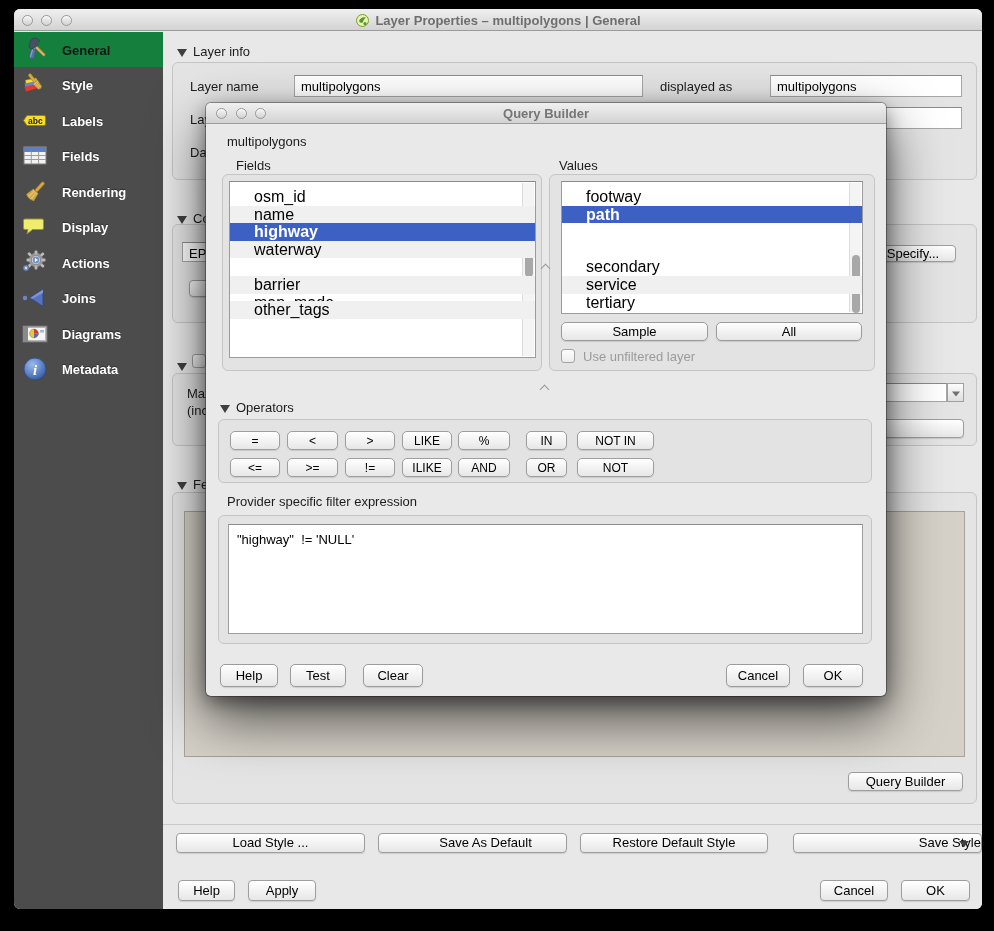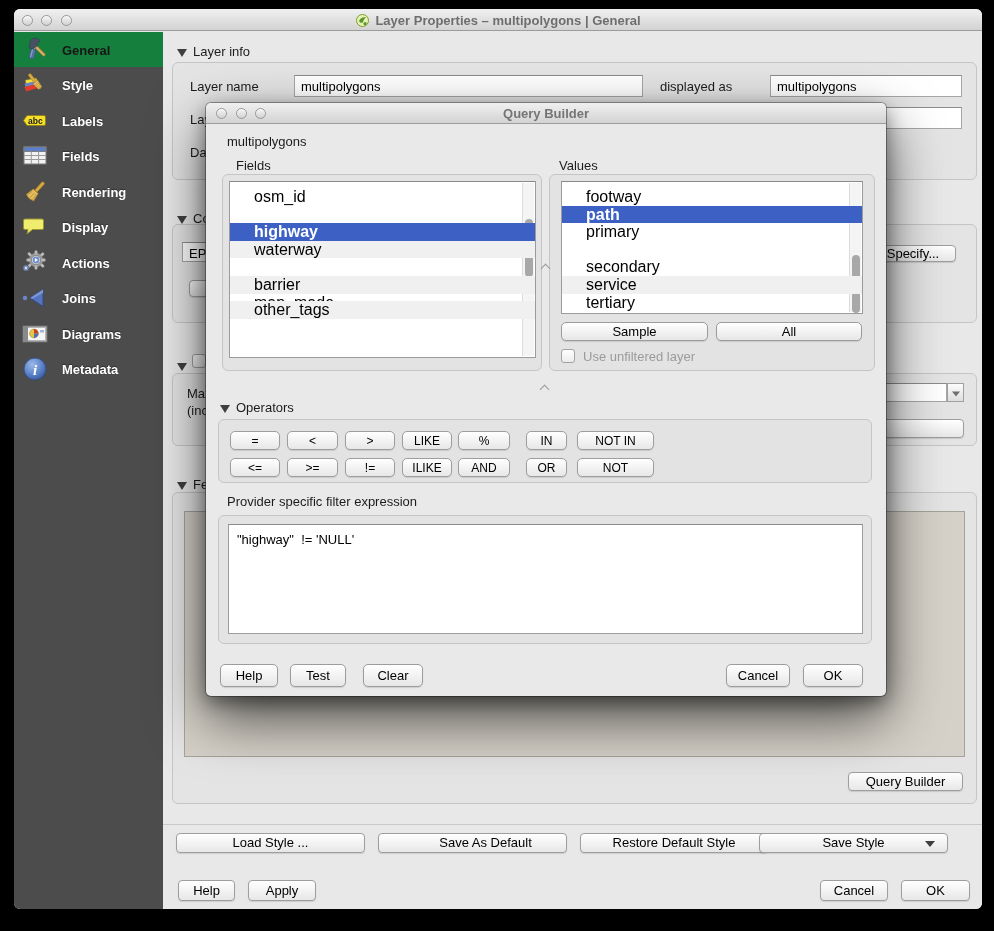--- a/index.html
+++ b/index.html
@@ -262,21 +262,21 @@
       <div class="gbox" style="left:9px; top:460px; width:805px; height:312px;"></div>
       <div class="beige-area" style="left:21px; top:479px; width:781px; height:246px;"></div>
       <div class="pushbtn" style="left:685px; top:740px; width:115px; height:19px; line-height:18px;">Query Builder</div>
 
       <div class="hline" style="left:0; top:792px; width:819px;"></div>
 
       <div id="style-btn-row">
           <div class="pushbtn" style="left: 13px; top: 801px; width: 189px; height: 20px; line-height: 18px;">Load Style ...</div>
           <div class="pushbtn" style="left: 215px; top: 801px; width: 189px; height: 20px; line-height: 18px; padding-left: 26px;">Save As Default</div>
           <div class="pushbtn" style="left: 417px; top: 801px; width: 188px; height: 20px; line-height: 18px;">Restore Default Style</div>
-          <div class="pushbtn" style="left: 596px; top: 801px; width: 189px; height: 20px; line-height: 18px;">Save Style<span style="position: absolute; right: 12px; top: 7px; width: 0px; height: 0px; border-left: 5px solid transparent; border-right: 5px solid transparent; border-top: 6px solid rgb(63, 63, 63);"></span></div>
+          <div class="pushbtn" style="left: 630px; top: 801px; width: 189px; height: 20px; line-height: 18px; text-align: right;">Save Style<span style="position: absolute; right: 12px; top: 7px; width: 0px; height: 0px; border-left: 5px solid transparent; border-right: 5px solid transparent; border-top: 6px solid rgb(63, 63, 63);"></span></div>
         </div>
 
       <div class="pushbtn" style="left:15px; top:848px; width:57px; height:21px; line-height:19px;">Help</div>
       <div class="pushbtn" style="left:85px; top:848px; width:68px; height:21px; line-height:19px;">Apply</div>
       <div class="pushbtn" style="left:657px; top:848px; width:68px; height:21px; line-height:19px;">Cancel</div>
       <div class="pushbtn" style="left:738px; top:848px; width:69px; height:21px; line-height:19px;">OK</div>
     </div>
   </div>
 
   <div id="dialog">
@@ -293,33 +293,33 @@
     <div class="flabel" style="left:353px; top:55px;">Values</div>
 
     <div class="gbox" style="left:16px; top:71px; width:320px; height:197px; background:#e3e3e3;"></div>
     <div class="gbox" style="left:343px; top:71px; width:326px; height:197px; background:#e3e3e3;"></div>
 
     <div class="list" style="left:23px; top:78px; width:307px; height:177px;" id="fields-list">
       <div class="vscroll">
           <div class="thumb" style="top:36px; height:58px;"></div>
         </div>
     <div class="lrow" style="top: 6px;">osm_id</div>
+        <div class="lrow alt" style="top: 23.6px;">name</div>
         <div class="lrow selected" style="top: 41.2px;">highway</div>
         <div class="lrow alt" style="top: 58.8px;">waterway</div>
         <div class="lrow alt" style="top: 94px;">barrier</div>
         <div class="lrow" style="top: 111.6px;">man_made</div>
         <div class="lrow alt" style="top: 119px;">other_tags</div>
       </div>
     <div class="list" style="left:355px; top:78px; width:302px; height:133px;" id="values-list">
       <div class="vscroll">
           <div class="thumb" style="top:72px; height:58px;"></div>
         </div>
     <div class="lrow" style="top: 6px;">footway</div>
         <div class="lrow alt selected" style="top: 23.6px;">path</div>
-        <div class="lrow" style="top: 41.2px;">primary</div>
         <div class="lrow" style="top: 76.4px;">secondary</div>
         <div class="lrow alt" style="top: 94px;">service</div>
         <div class="lrow" style="top: 111.6px;">tertiary</div>
       </div>
 
     <div class="dlgbtn" style="left:355px; top:219px; width:147px; height:19px; line-height:17px;">Sample</div>
     <div class="dlgbtn" style="left:510px; top:219px; width:146px; height:19px; line-height:17px;">All</div>
     <div class="checkbox" style="left:355px; top:246px;"></div>
     <div class="flabel dim" style="left:377px; top:246px;">Use unfiltered layer</div>
 

